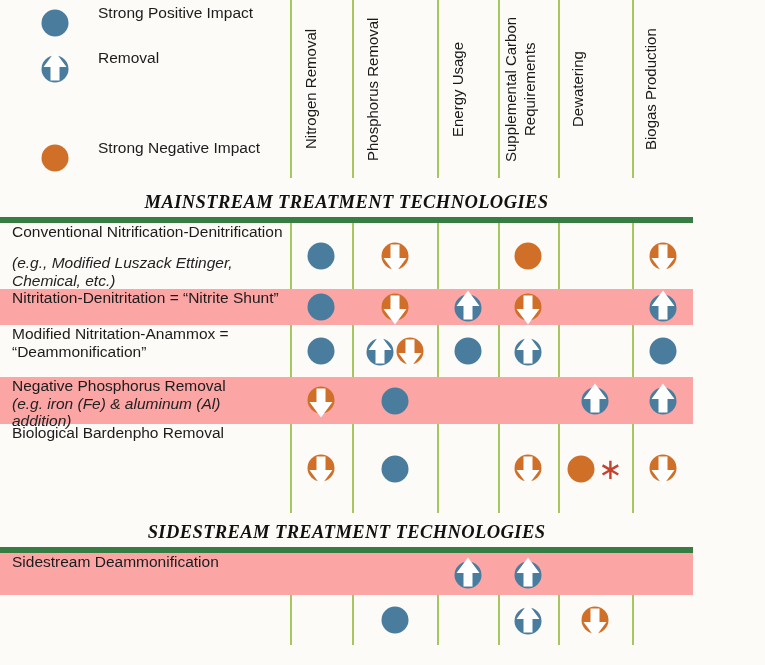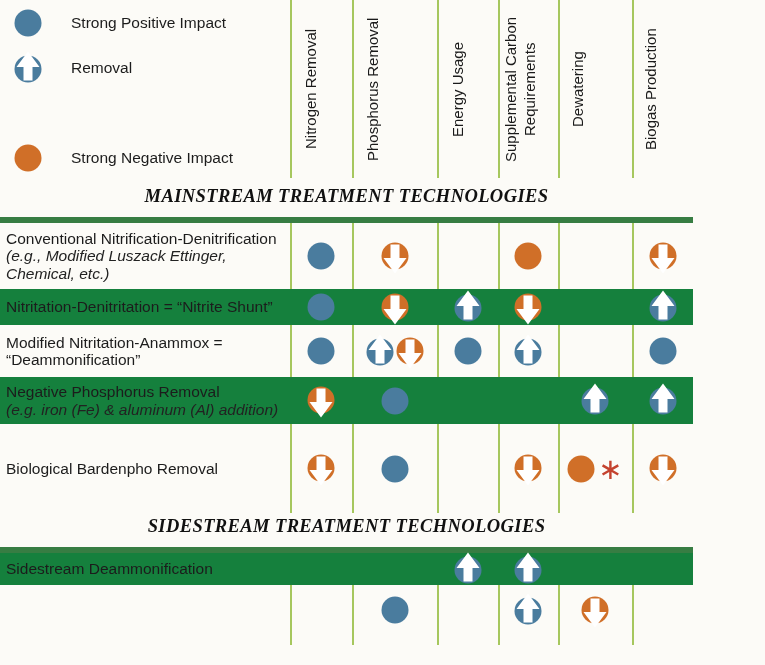--- a/index.html
+++ b/index.html
@@ -5,37 +5,37 @@
   html,body{margin:0;padding:0;}
   body{background:#ffffff;font-family:"Liberation Sans", sans-serif;}
   #stage{position:relative;width:765px;height:665px;background:#fcfbf7;overflow:hidden;color:#1c1c1c;}
 
   
   .vline{position:absolute;width:2px;background:#a6c75e;z-index:1;}
 
   
   #header{position:absolute;top:0;left:0;width:765px;height:185px;}
   #legend{position:absolute;top:0;left:0;width:288px;height:185px;}
-  .legend-item{position:absolute;left:0;width:288px;height:38px;display:flex;align-items:center;}
+  .legend-item{position:absolute;left:0;width:288px;height:38px;display:flex;padding-left:27px;}
   .legend-icon{width:56px;display:flex;justify-content:center;align-items:center;flex:0 0 56px;}
   .legend-label{font-size:15.5px;color:#1c1c1c;margin-left:15px;}
 
   .collabel{position:absolute;top:0;height:178px;writing-mode:vertical-rl;transform:rotate(180deg);
             text-align:center;font-size:15px;line-height:19px;color:#1a1a1a;white-space:normal;z-index:2;}
 
   
   #grid{position:absolute;top:185px;left:0;width:693px;z-index:2;}
   .section-title{display:flex;align-items:flex-end;justify-content:center;
                  font-family:"Liberation Serif", serif;font-weight:bold;font-style:italic;
-                 font-size:18.5px;letter-spacing:.4px;color:#111;padding-bottom:10px;box-sizing:border-box;}
+                 font-size:18.5px;letter-spacing:.4px;color:#111;padding-bottom:4px;box-sizing:border-box;}
   .hbar{height:6px;background:#377d43;width:693px;}
   .trow{position:relative;width:693px;}
-  .trow.shaded{background:#15803d;}
+  .trow.shaded{background:#fca5a5;}
   .rlabel{position:absolute;left:0;top:0;bottom:0;width:284px;display:flex;flex-direction:column;
-          justify-content:center;padding-left:6px;box-sizing:border-box;z-index:2;}
+          justify-content:space-between;padding-left:12px;box-sizing:border-box;z-index:2;}
   .rname{font-size:15.5px;line-height:17.5px;color:#1c1c1c;}
   .rnote{font-size:15.5px;line-height:17.5px;font-style:italic;color:#222;}
   .cell{position:absolute;top:0;bottom:0;display:flex;align-items:center;justify-content:center;z-index:2;}
   .icon{display:flex;align-items:center;justify-content:center;line-height:0;}
   .star{color:#c4422e;font-family:"DejaVu Sans", sans-serif;font-size:29px;line-height:0;margin-left:3px;}
 </style>
 </head>
 <body>
 
 <div id="stage">
@@ -291,21 +291,21 @@
           <span class="icon">
             <svg width="30" height="35" viewBox="0 0 30 35">
               <circle cx="15" cy="17" r="13.5" fill="#d06f28"></circle>
               <polygon points="10.5,5.5 19.5,5.5 19.5,19 26.5,19 15,34.5 3.5,19 10.5,19" fill="#fff"></polygon>
             </svg>
           </span>
         </div>
       </div>
       <div class="section-title" style="height: 34px;">SIDESTREAM TREATMENT TECHNOLOGIES</div>
       <div class="hbar"></div>
-      <div class="trow shaded" style="height: 32px;">
+      <div class="trow shaded" style="height: 42px;">
         <div class="rlabel">
           <div class="rname">Sidestream Deammonification</div>
         </div>
         <div class="cell" style="left: 290px; width: 62px;"></div>
         <div class="cell" style="left: 352px; width: 85px;"></div>
         <div class="cell" style="left: 437px; width: 61px;">
           <span class="icon">
             <svg width="30" height="35" viewBox="0 0 30 35">
               <circle cx="15" cy="18" r="13.5" fill="#4a7c9e"></circle>
               <polygon points="15,0.5 26.5,16 19.5,16 19.5,29.5 10.5,29.5 10.5,16 3.5,16" fill="#fff"></polygon>

